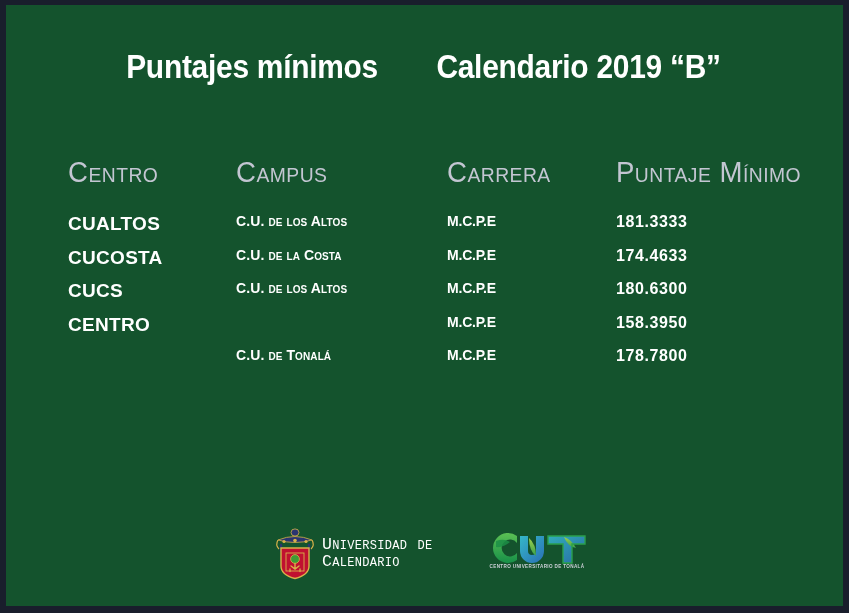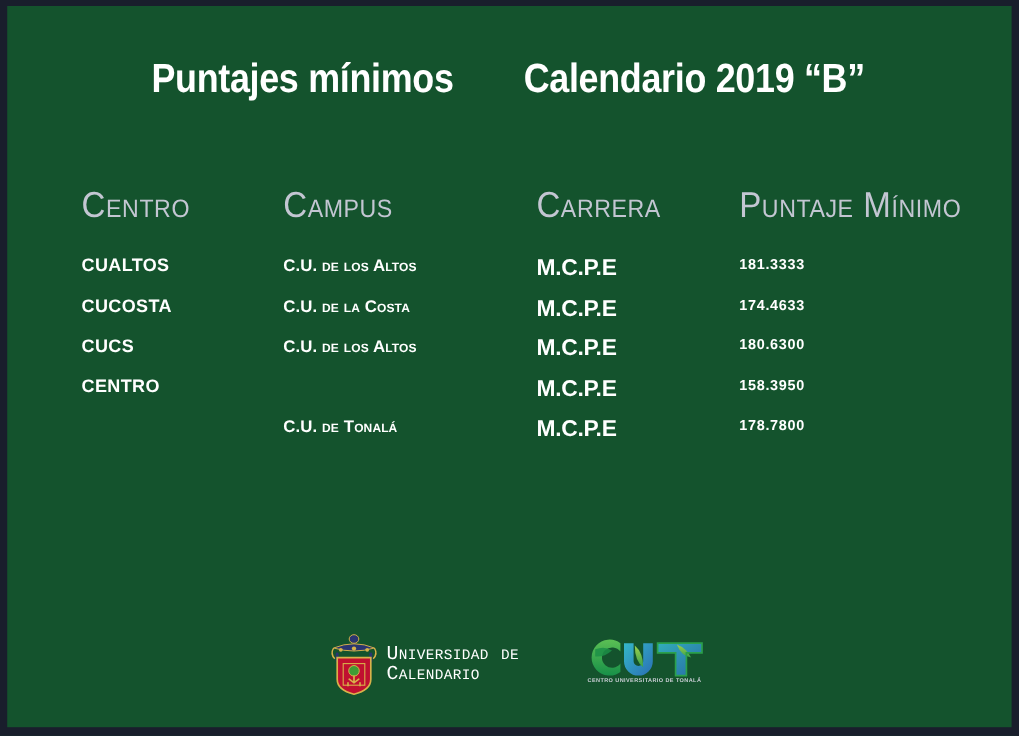--- a/index.html
+++ b/index.html
@@ -90,24 +90,24 @@
   }
 
   
   .data-row .cell {
     color: #ffffff;
     font-size: 17px;
     font-weight: bold;
     font-family: "Liberation Sans", sans-serif;
     letter-spacing: 0.2px;
   }
-  .data-row .col-centro  { font-size: 15px; letter-spacing: 0.3px; }
+  .data-row .col-centro  { font-size: 19px; letter-spacing: 0.3px; }
   .data-row .col-campus  { font-variant: small-caps; font-size: 14px; letter-spacing: 0.1px; }
-  .data-row .col-carrera { font-size: 19px; letter-spacing: -0.2px; }
-  .data-row .col-puntaje { font-size: 12px; letter-spacing: 0.6px; }
+  .data-row .col-carrera { font-size: 14px; letter-spacing: -0.2px; }
+  .data-row .col-puntaje { font-size: 16px; letter-spacing: 0.6px; }
 
   
   #footer {
     position: absolute;
     left: 0;
     bottom: 22px;
     width: 837px;
     height: 56px;
   }
   #udeg-logo {

